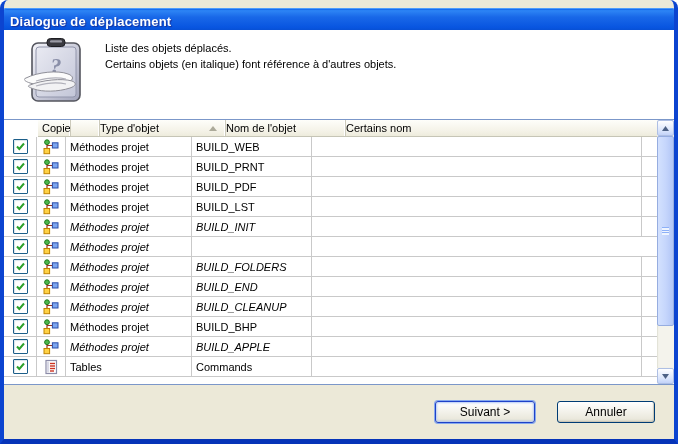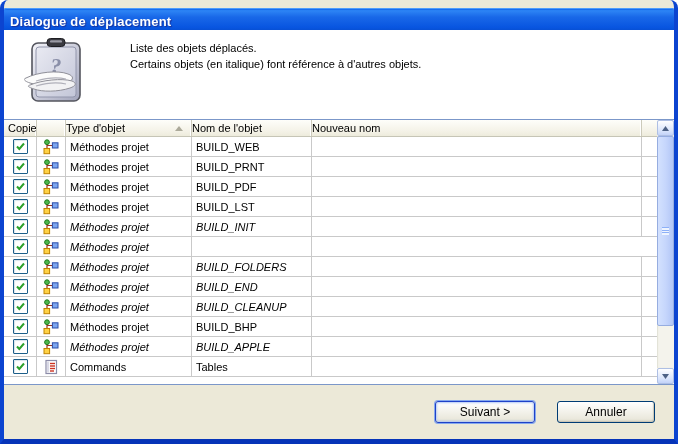--- a/index.html
+++ b/index.html
@@ -17,24 +17,24 @@
     box-shadow:inset 0 1px 0 #4D9BFA;
   }
   .titlebar .title{
     display:block;padding:6px 0 0 10px;color:#fff;font-size:13px;font-weight:bold;
     text-shadow:1px 1px 1px #17309C;letter-spacing:.2px;white-space:nowrap;
   }
   .client{position:absolute;top:30px;left:0;right:0;bottom:0;display:flex;flex-direction:column;}
   
   .intro{height:89px;background:#fff;position:relative;flex:none;}
   .clipboard{position:absolute;left:20px;top:6px;width:64px;height:70px;}
-  .intro-text{position:absolute;left:101px;top:10px;font-size:11px;color:#000;line-height:16px;margin-left:25px;}
+  .intro-text{position:absolute;left:101px;top:10px;font-size:11px;color:#000;line-height:16px;}
   
   .listview{position:relative;flex:none;height:266px;background:#fff;
-    border-top:1px solid #7B97C9;border-bottom:1px solid #7B97C9;box-sizing:border-box;}
+    border-top:1px solid #7B97C9;border-bottom:1px solid #7B97C9;box-sizing:border-box;padding-left:34px;}
   .lv-grid{display:grid;grid-template-columns:33px 29px 126px 120px 330px 15px;}
   .lv-header{
     height:17px;box-sizing:border-box;margin-right:17px;
     background:linear-gradient(to bottom,#FEFEFA 0%,#F4F2E7 70%,#EDEBDC 100%);
     border-bottom:1px solid #C6C5B6;font-size:11px;color:#000;
   }
   .hc{position:relative;display:flex;align-items:center;justify-content:flex-start;
     box-sizing:border-box;border-right:1px solid #CCCABB;box-shadow:inset -1px 0 0 #FFFFFF;white-space:nowrap;overflow:hidden;}
   .hc-copie{justify-content:flex-start;padding-left:4px;}
   .hc-tail{border-right:none;box-shadow:none;}
@@ -117,21 +117,21 @@
 
     <div class="listview">
       <div class="lv-header lv-grid">
         <div class="hc hc-copie">Copie</div>
         <div class="hc"></div>
         <div class="hc">
           <span>Type d'objet</span>
           <span class="sort-asc"></span>
         </div>
         <div class="hc">Nom de l'objet</div>
-        <div class="hc">Nouveau nom</div>
+        <div class="hc">Certains nom</div>
         <div class="hc hc-tail"></div>
       </div>
 
       <div class="lv-body">
           <div class="lv-row lv-grid">
     <div class="cell c-copie">
       <span class="checkbox checked">
         <svg width="11" height="11" viewBox="0 0 11 11">
                   <path d="M2 5.5 L4.3 8 L9 2.5" fill="none" stroke="#2BA12B" stroke-width="2"></path>
                 </svg>
@@ -382,22 +382,22 @@
 
       <svg class="obj-icon" viewBox="0 0 16 16">
         <rect x="3" y="1.5" width="10.5" height="13" fill="#FFFFFF" stroke="#8C8CA8" stroke-width="1.2"></rect>
         <rect x="4" y="2.5" width="2.2" height="11" fill="#D9D9E6"></rect>
         <rect x="7" y="3.8" width="5" height="1.4" fill="#CC3322"></rect>
         <rect x="7" y="6.3" width="5" height="1.4" fill="#CC3322"></rect>
         <rect x="7" y="8.8" width="5" height="1.4" fill="#CC3322"></rect>
         <rect x="7" y="11.3" width="4" height="1.4" fill="#CC3322"></rect>
       </svg>
     </div>
+    <div class="cell c-type">Tables</div>
     <div class="cell c-name">Commands</div>
-    <div class="cell c-type">Tables</div>
     <div class="cell c-new"></div>
     <div class="cell c-tail"></div>
   </div>
         </div>
 
       <div class="scrollbar">
         <div class="sb-btn">
           <svg width="7" height="5" viewBox="0 0 7 5">
               <path d="M3.5 0 L7 5 L0 5 Z" fill="#4D6185"></path>
             </svg>

